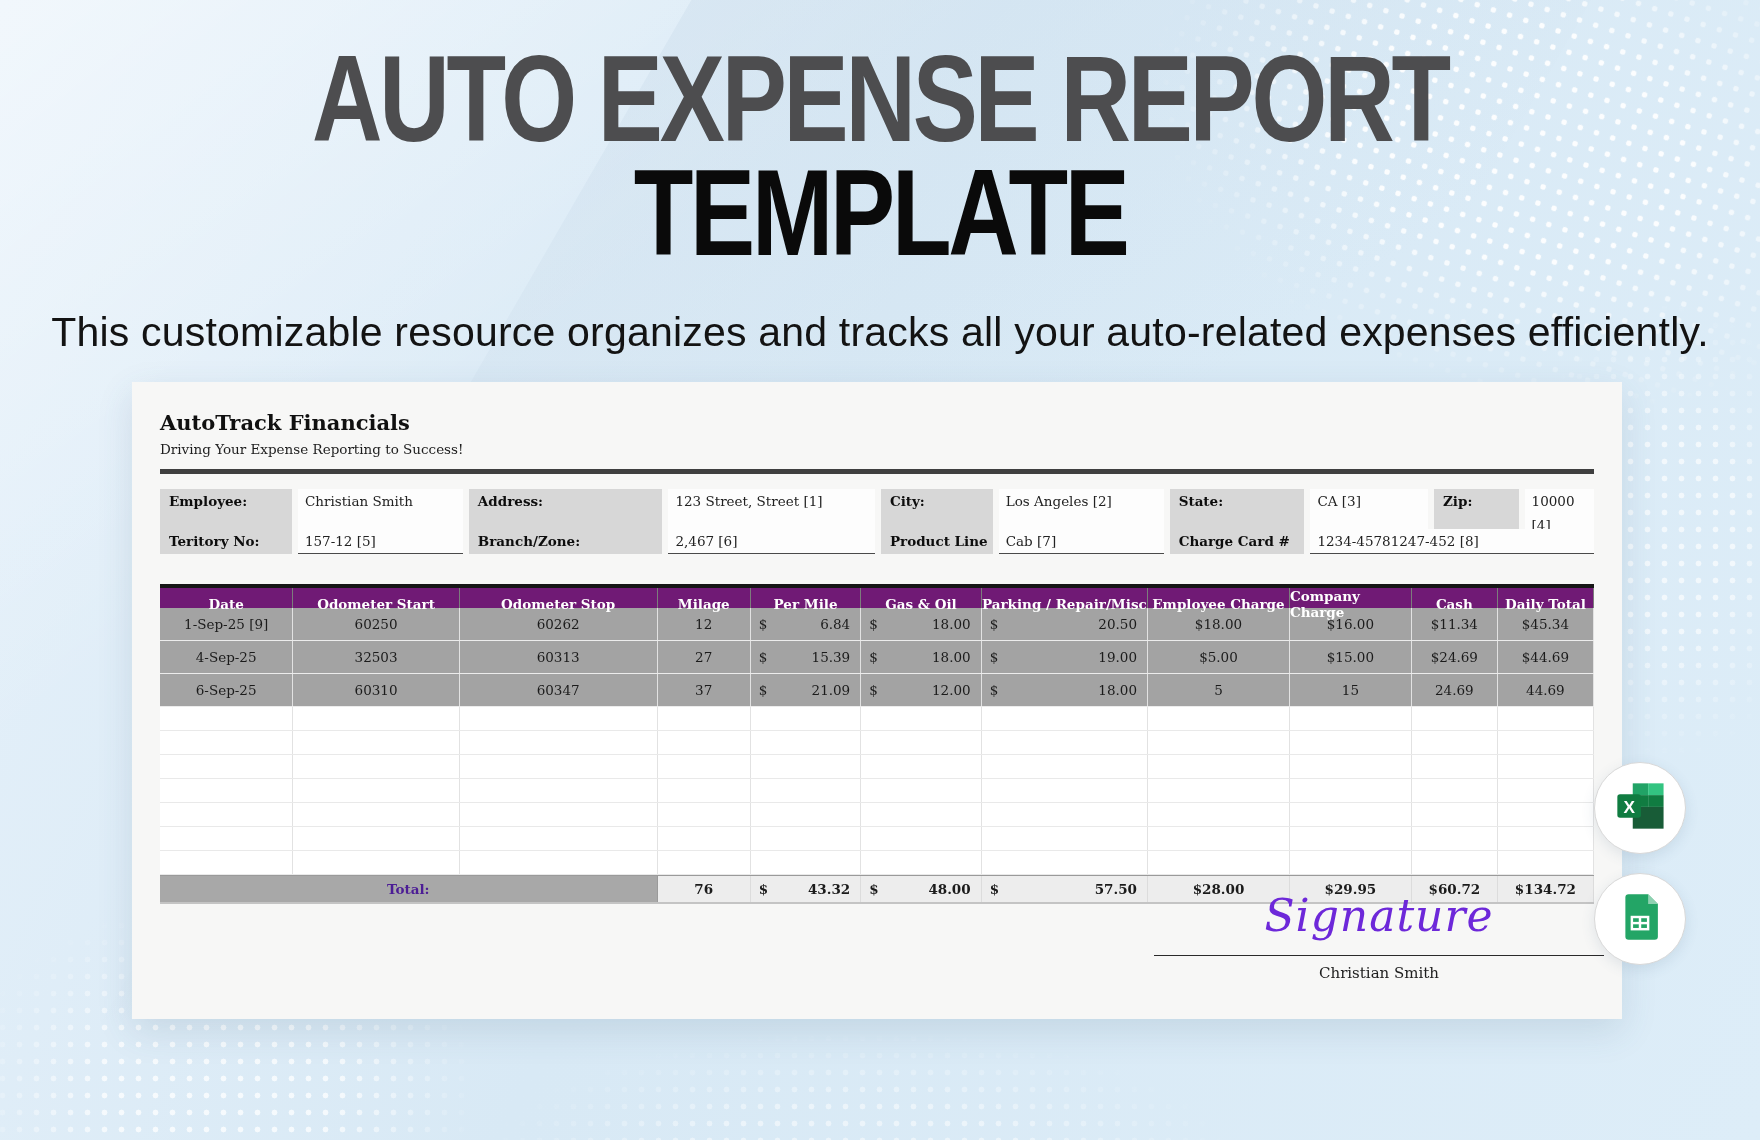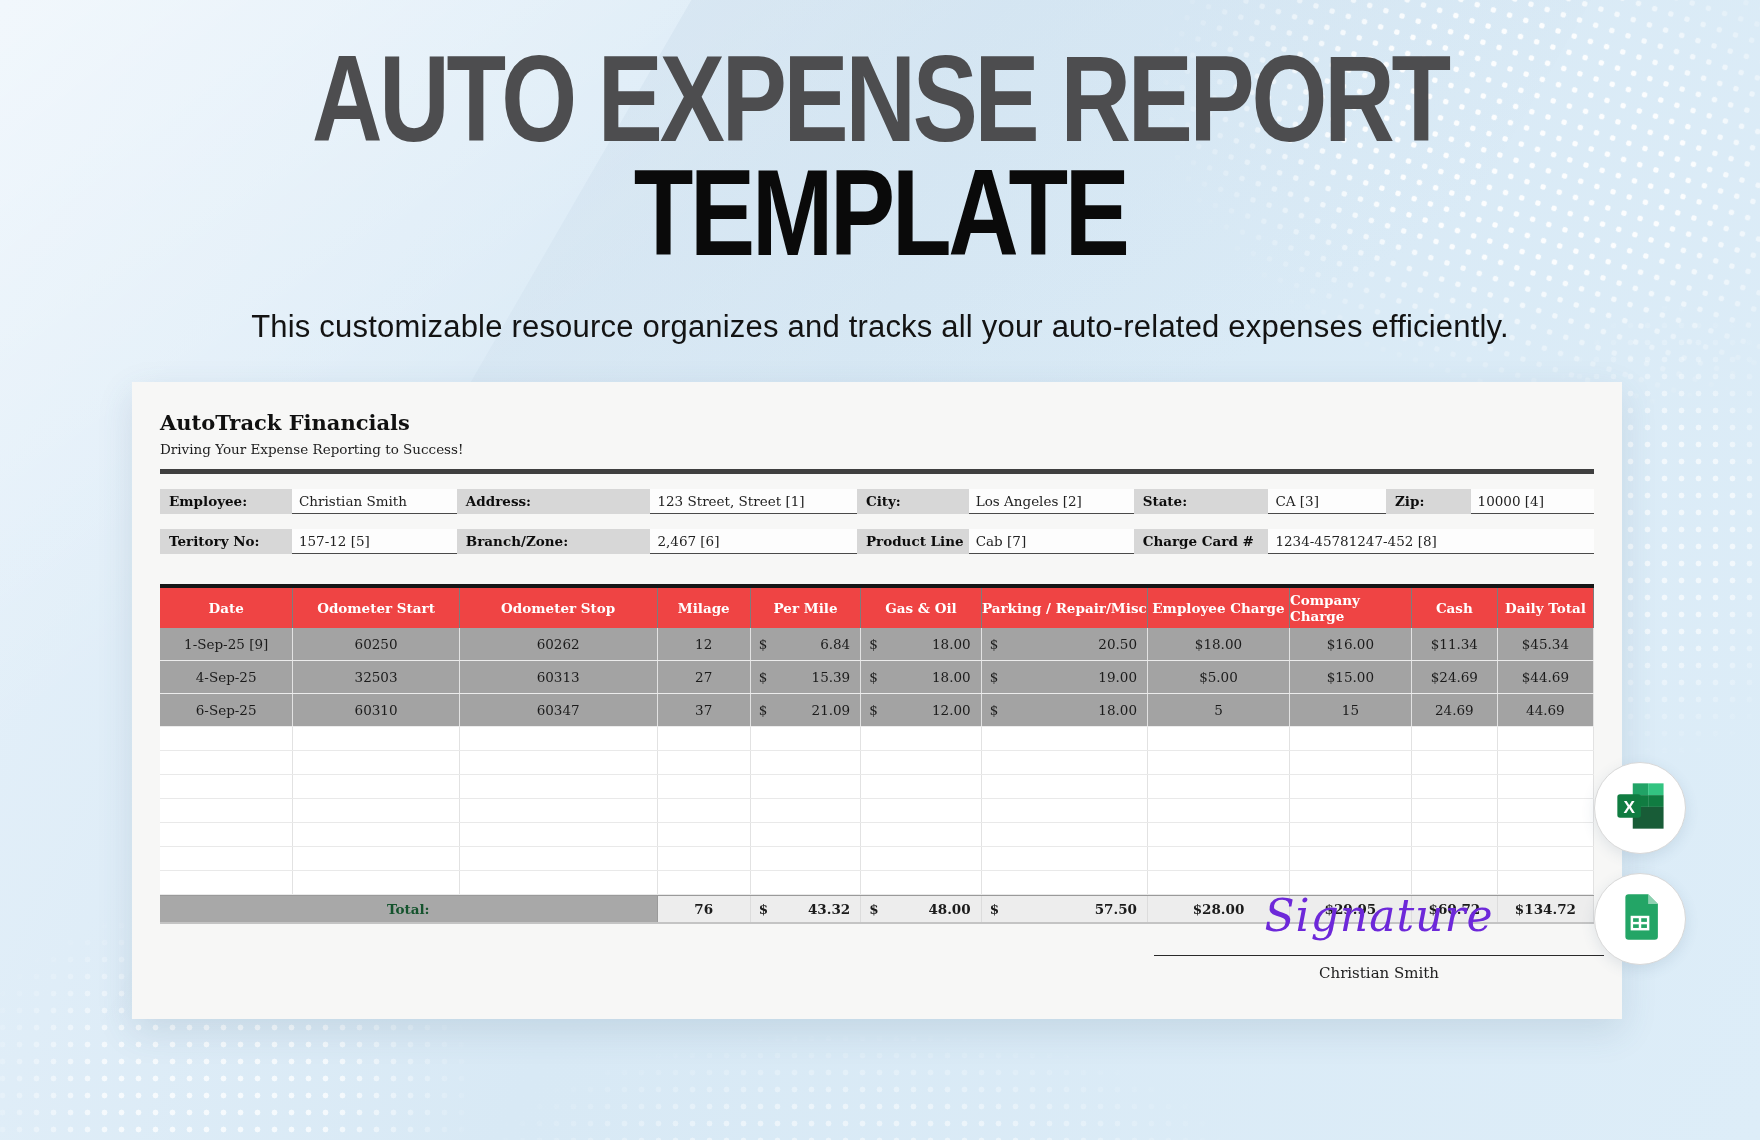--- a/index.html
+++ b/index.html
@@ -30,51 +30,51 @@
   .dots.d4 { left:480px; bottom:-170px; width:760px; height:280px; opacity:.55; }
 
   
   .hero { position:absolute; left:0; top:40px; width:100%; text-align:center; }
   .hero .line { line-height:0.98; white-space:nowrap; }
   .hero .stretch { display:inline-block; transform:scaleX(0.8); transform-origin:center;
     font-family:"Liberation Sans", sans-serif; font-weight:800; letter-spacing:-4px; }
   .hero .l1 { font-size:122px; color:#4d4d4f; }
   .hero .l2 { font-size:122px; color:#0a0a0a; margin-top:-6px; }
   .hero .sub { margin-top:36px; font-family:"Liberation Sans", sans-serif;
-    font-size:31px; font-weight:500; color:#131313; letter-spacing:0.2px; }
+    font-size:41px; font-weight:500; color:#131313; letter-spacing:0.2px; }
 
   
   .card { position:absolute; left:132px; top:382px; width:1490px; height:637px;
     background:#f7f7f6; box-shadow:0 12px 34px rgba(60,90,120,0.14); }
   .card-inner { padding:28px 28px 0 28px; }
   .company { font-size:21px; font-weight:bold; color:#101010; }
   .tagline { font-size:13.5px; color:#1d1d1d; margin-top:6px; }
   .rule { height:5px; background:#3f3f3f; margin-top:12px; }
 
-  .info-row { display:grid; column-gap:0; margin-top:15px; height:25px; font-size:13.5px; }
+  .info-row { display:grid; column-gap:6px; margin-top:15px; height:25px; font-size:13.5px; }
   .info-row.r1 { grid-template-columns:9.2% 11.5% 13.5% 14.4% 7.8% 11.5% 9.4% 8.2% 5.9% auto; }
   .info-row.r2 { grid-template-columns:9.2% 11.5% 13.5% 14.4% 7.8% 11.5% 9.4% auto; margin-top:15px; }
   .flabel { background:#d7d7d7; font-weight:bold; padding-left:9px; line-height:25px; color:#0d0d0d; }
   .fvalue { background:#fdfdfd; border-bottom:1.5px solid #4a4a4a; padding-left:7px; line-height:24px; color:#222; }
 
   
   .etable { margin-top:30px; border-top:4px solid #161616; }
   .tr { display:grid;
     grid-template-columns:9.3% 11.6% 13.8% 6.5% 7.7% 8.4% 11.6% 9.9% 8.5% 6.0% 6.7%; }
-  .tr.head { background:#ef4444; height:40px; }
+  .tr.head { background:#701a75; height:20px; }
   .tr.head .th { color:#fff; font-weight:bold; font-size:13.5px; display:flex;
     align-items:center; justify-content:center; border-right:1px solid #7c7c7c; }
   .tr.data { background:#a3a3a3; height:33px; border-bottom:1px solid #ececec; font-size:13.5px; }
   .tr.empty { background:#fff; height:24px; border-bottom:1px solid #e9e9e9; }
   .td { display:flex; align-items:center; justify-content:center; border-right:1px solid #e2e2e2; color:#1b1b1b; }
   .td.money { justify-content:space-between; padding:0 10px 0 8px; }
   .tr.total { height:29px; border-top:1px solid #9a9a9a; border-bottom:2px solid #c4c4c4;
     font-weight:bold; font-size:13.5px; }
   .tr.total .merged { grid-column:1 / 4; background:#a8a8a8; display:flex; align-items:center;
-    justify-content:center; color:#14532d; border-right:1px solid #9a9a9a; }
+    justify-content:center; color:#4c1d95; border-right:1px solid #9a9a9a; }
   .tr.total .td { background:#ededed; border-right:1px solid #dcdcdc; }
 
   
   .sig { position:absolute; left:1154px; top:890px; width:450px; text-align:center; }
   .sig-script { font-family:"DejaVu Serif", serif; font-style:italic; font-size:44px;
     font-weight:500; color:#6d28d9; letter-spacing:1px; }
   .sig-line { border-top:1.5px solid #2a2a2a; margin-top:14px; }
   .sig-name { font-size:15px; color:#202020; margin-top:8px; }
 
   

